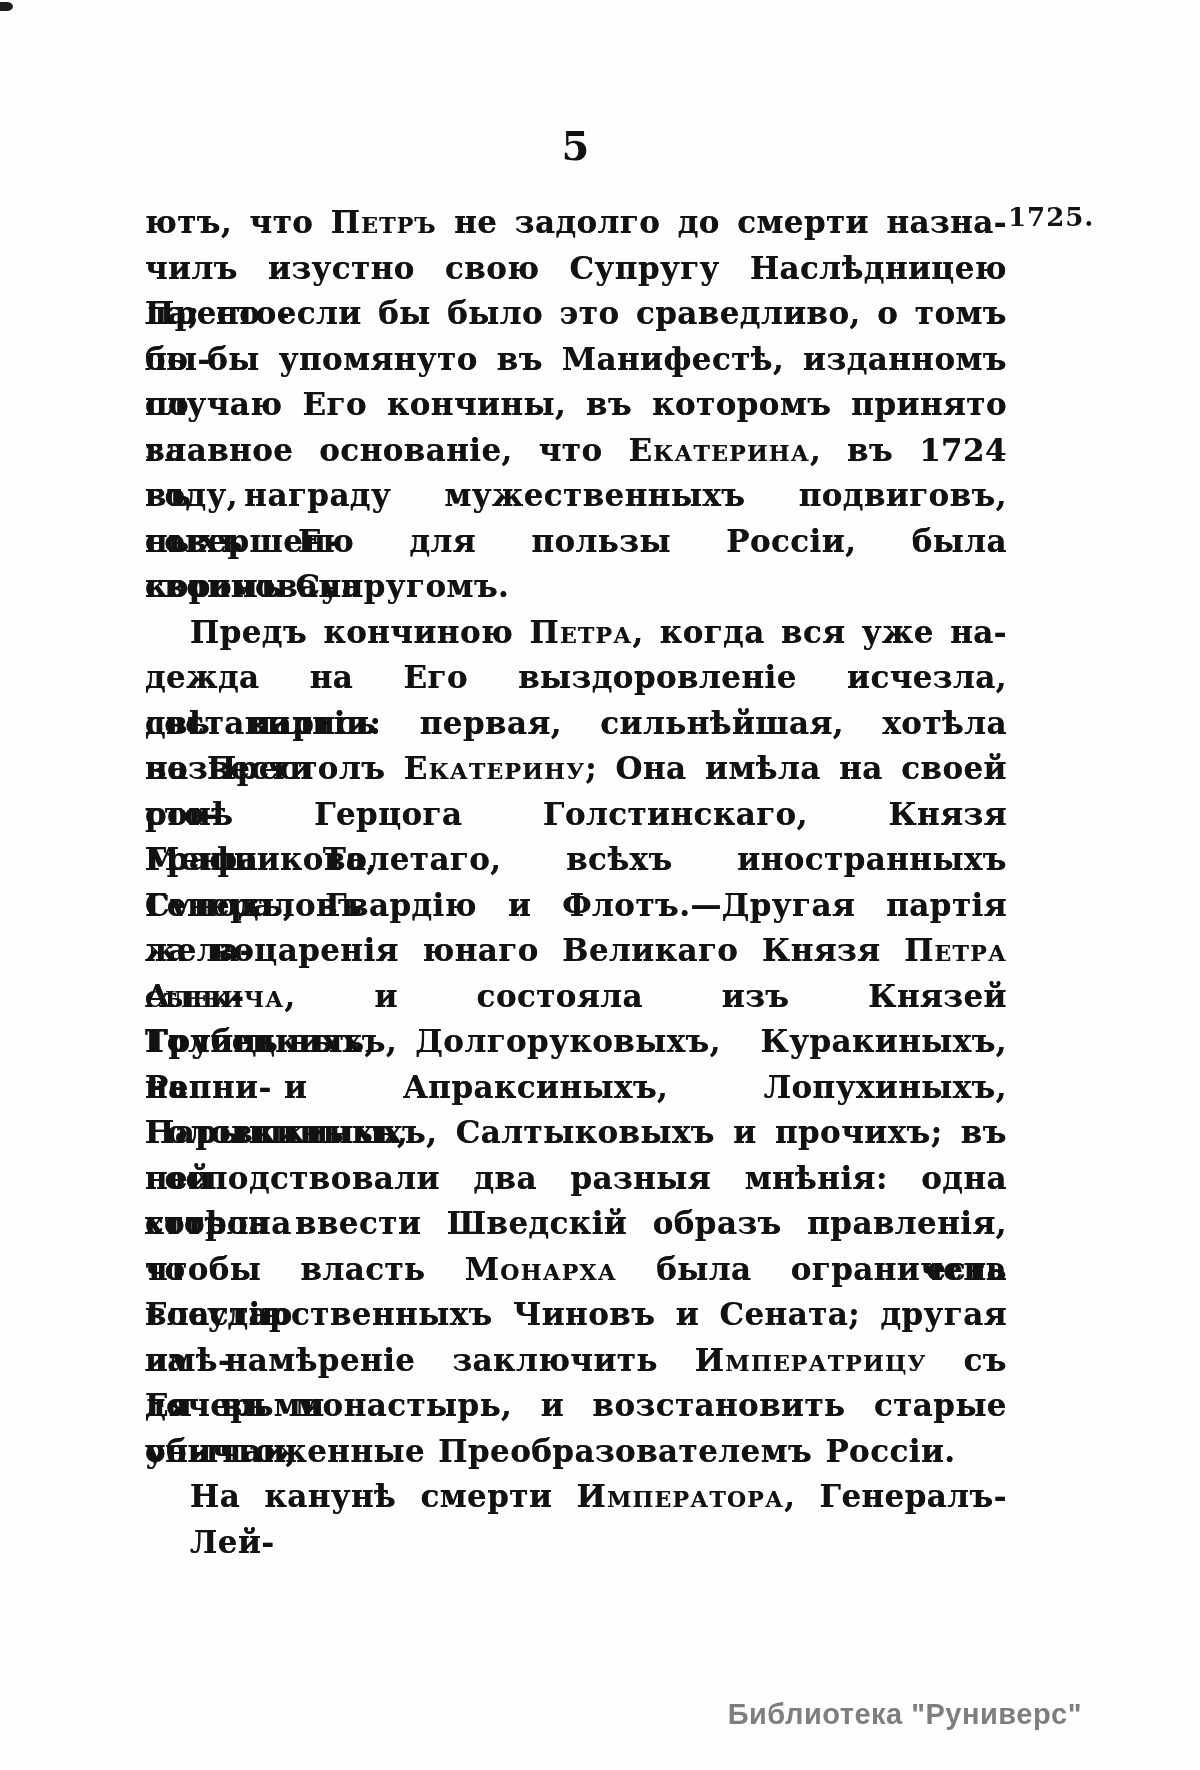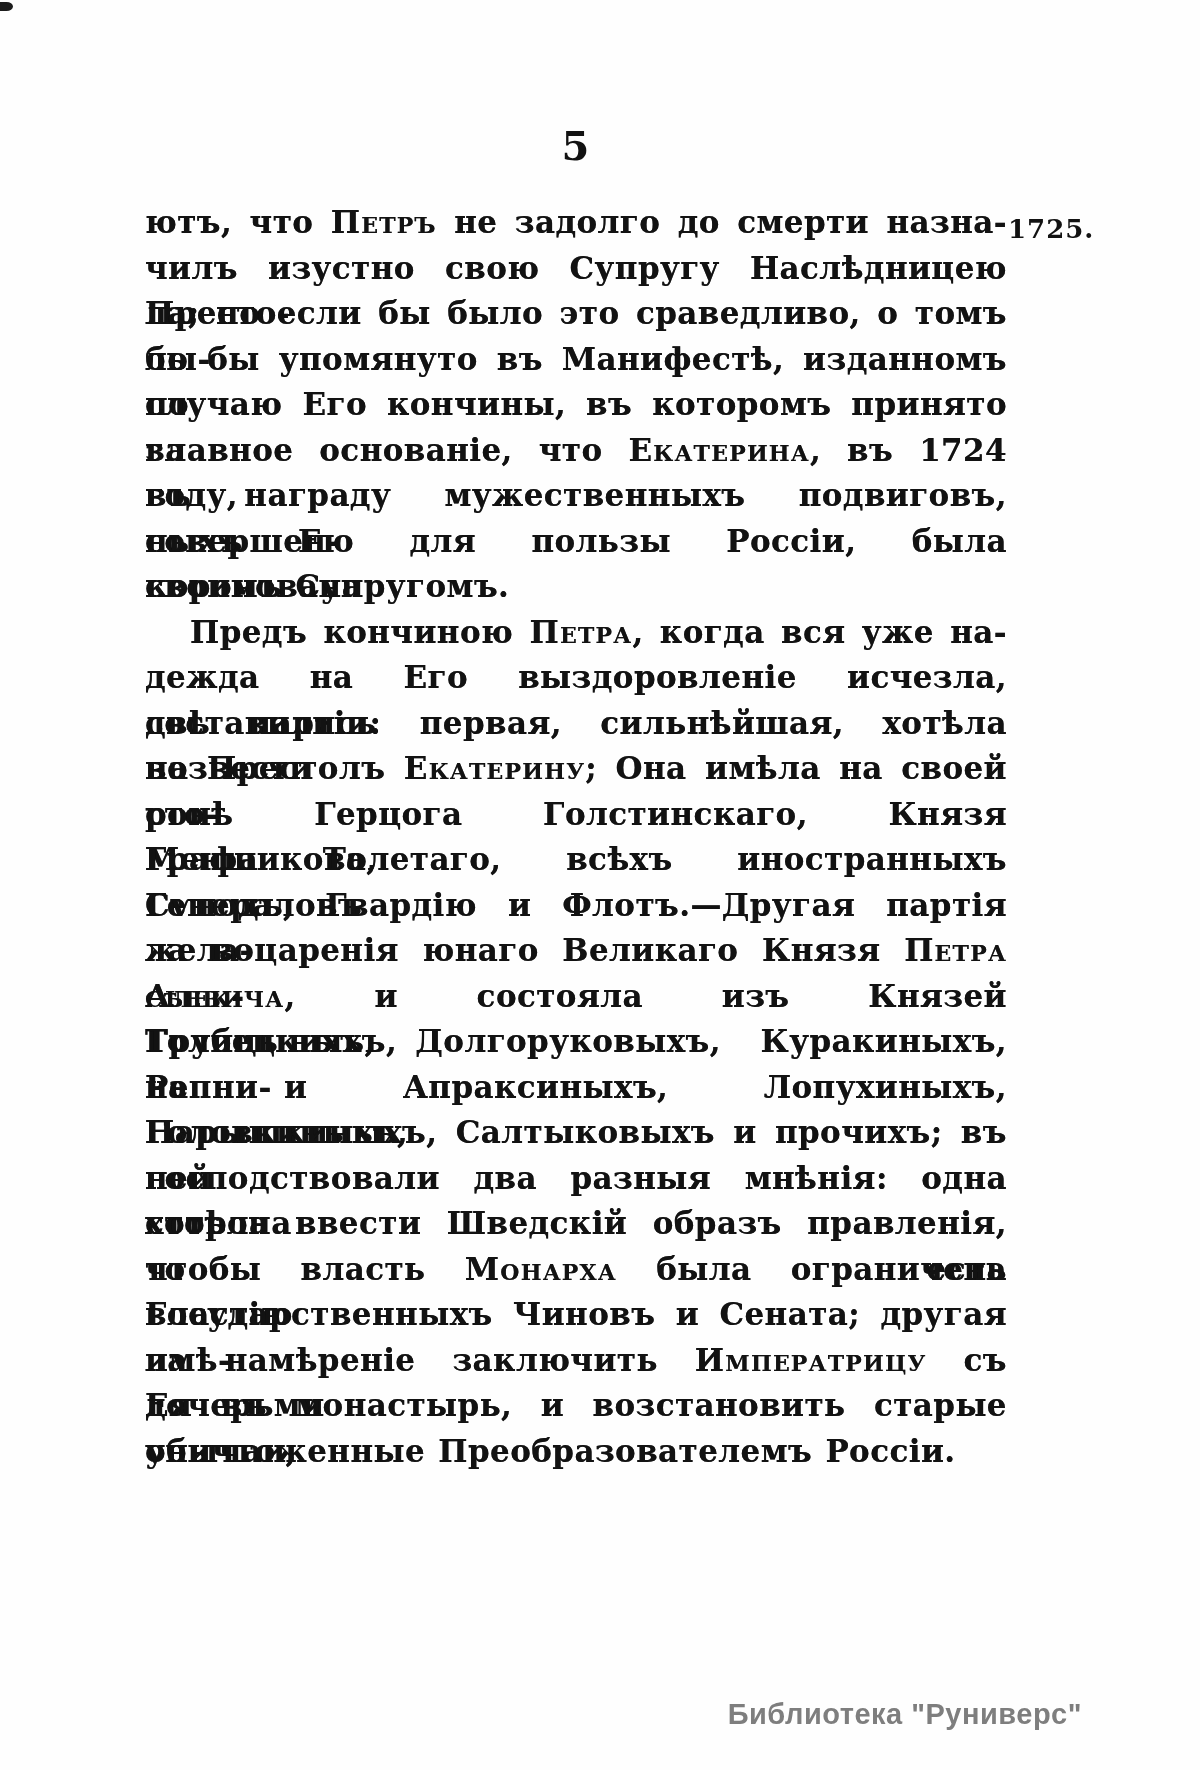--- a/index.html
+++ b/index.html
@@ -23,21 +23,21 @@
     position: absolute;
     left: 145px; top: 122px;
     width: 862px;
     text-align: center;
     font-size: 40px;
     font-weight: bold;
     letter-spacing: 1px;
   }
   .margin-note {
     position: absolute;
-    left: 1008px; top: 214px;
+    left: 1008px; top: 202px;
     font-size: 26px;
     font-weight: bold;
     letter-spacing: 1px;
     text-align: right;
   }
   .text-block {
     position: absolute;
     left: 145px; top: 200px;
     width: 862px;
     font-size: 31px;
@@ -102,15 +102,16 @@
       <div class="line"><span>Трубецкихъ, Долгоруковыхъ, Куракиныхъ, Репни-</span></div>
       <div class="line"><span>на и Апраксиныхъ, Лопухиныхъ, Головкиныхъ,</span></div>
       <div class="line"><span>Нарышкиныхъ, Салтыковыхъ и прочихъ; въ ней</span></div>
       <div class="line"><span>господствовали два разныя мнѣнія: одна сторона</span></div>
       <div class="line"><span>хотѣла ввести Шведскій образъ правленія, то есть</span></div>
       <div class="line"><span>чтобы власть </span><span class="sc">Монарха</span><span> была ограничена властію</span></div>
       <div class="line"><span>Государственныхъ Чиновъ и Сената; другая имѣ-</span></div>
       <div class="line"><span>ла намѣреніе заключить </span><span class="sc">Императрицу</span><span> съ дочерьми</span></div>
       <div class="line"><span>Ея въ монастырь, и возстановить старые обычаи,</span></div>
       <div class="line para-end"><span>уничтоженные Преобразователемъ Россіи.</span></div>
+      <div class="line indent"><span>На канунѣ смерти </span><span class="sc">Императора</span><span>, Генералъ-Лей-</span></div>
     </div>
   <div class="watermark">Библиотека "Руниверс"</div>
 </div>
 
 </body></html>

